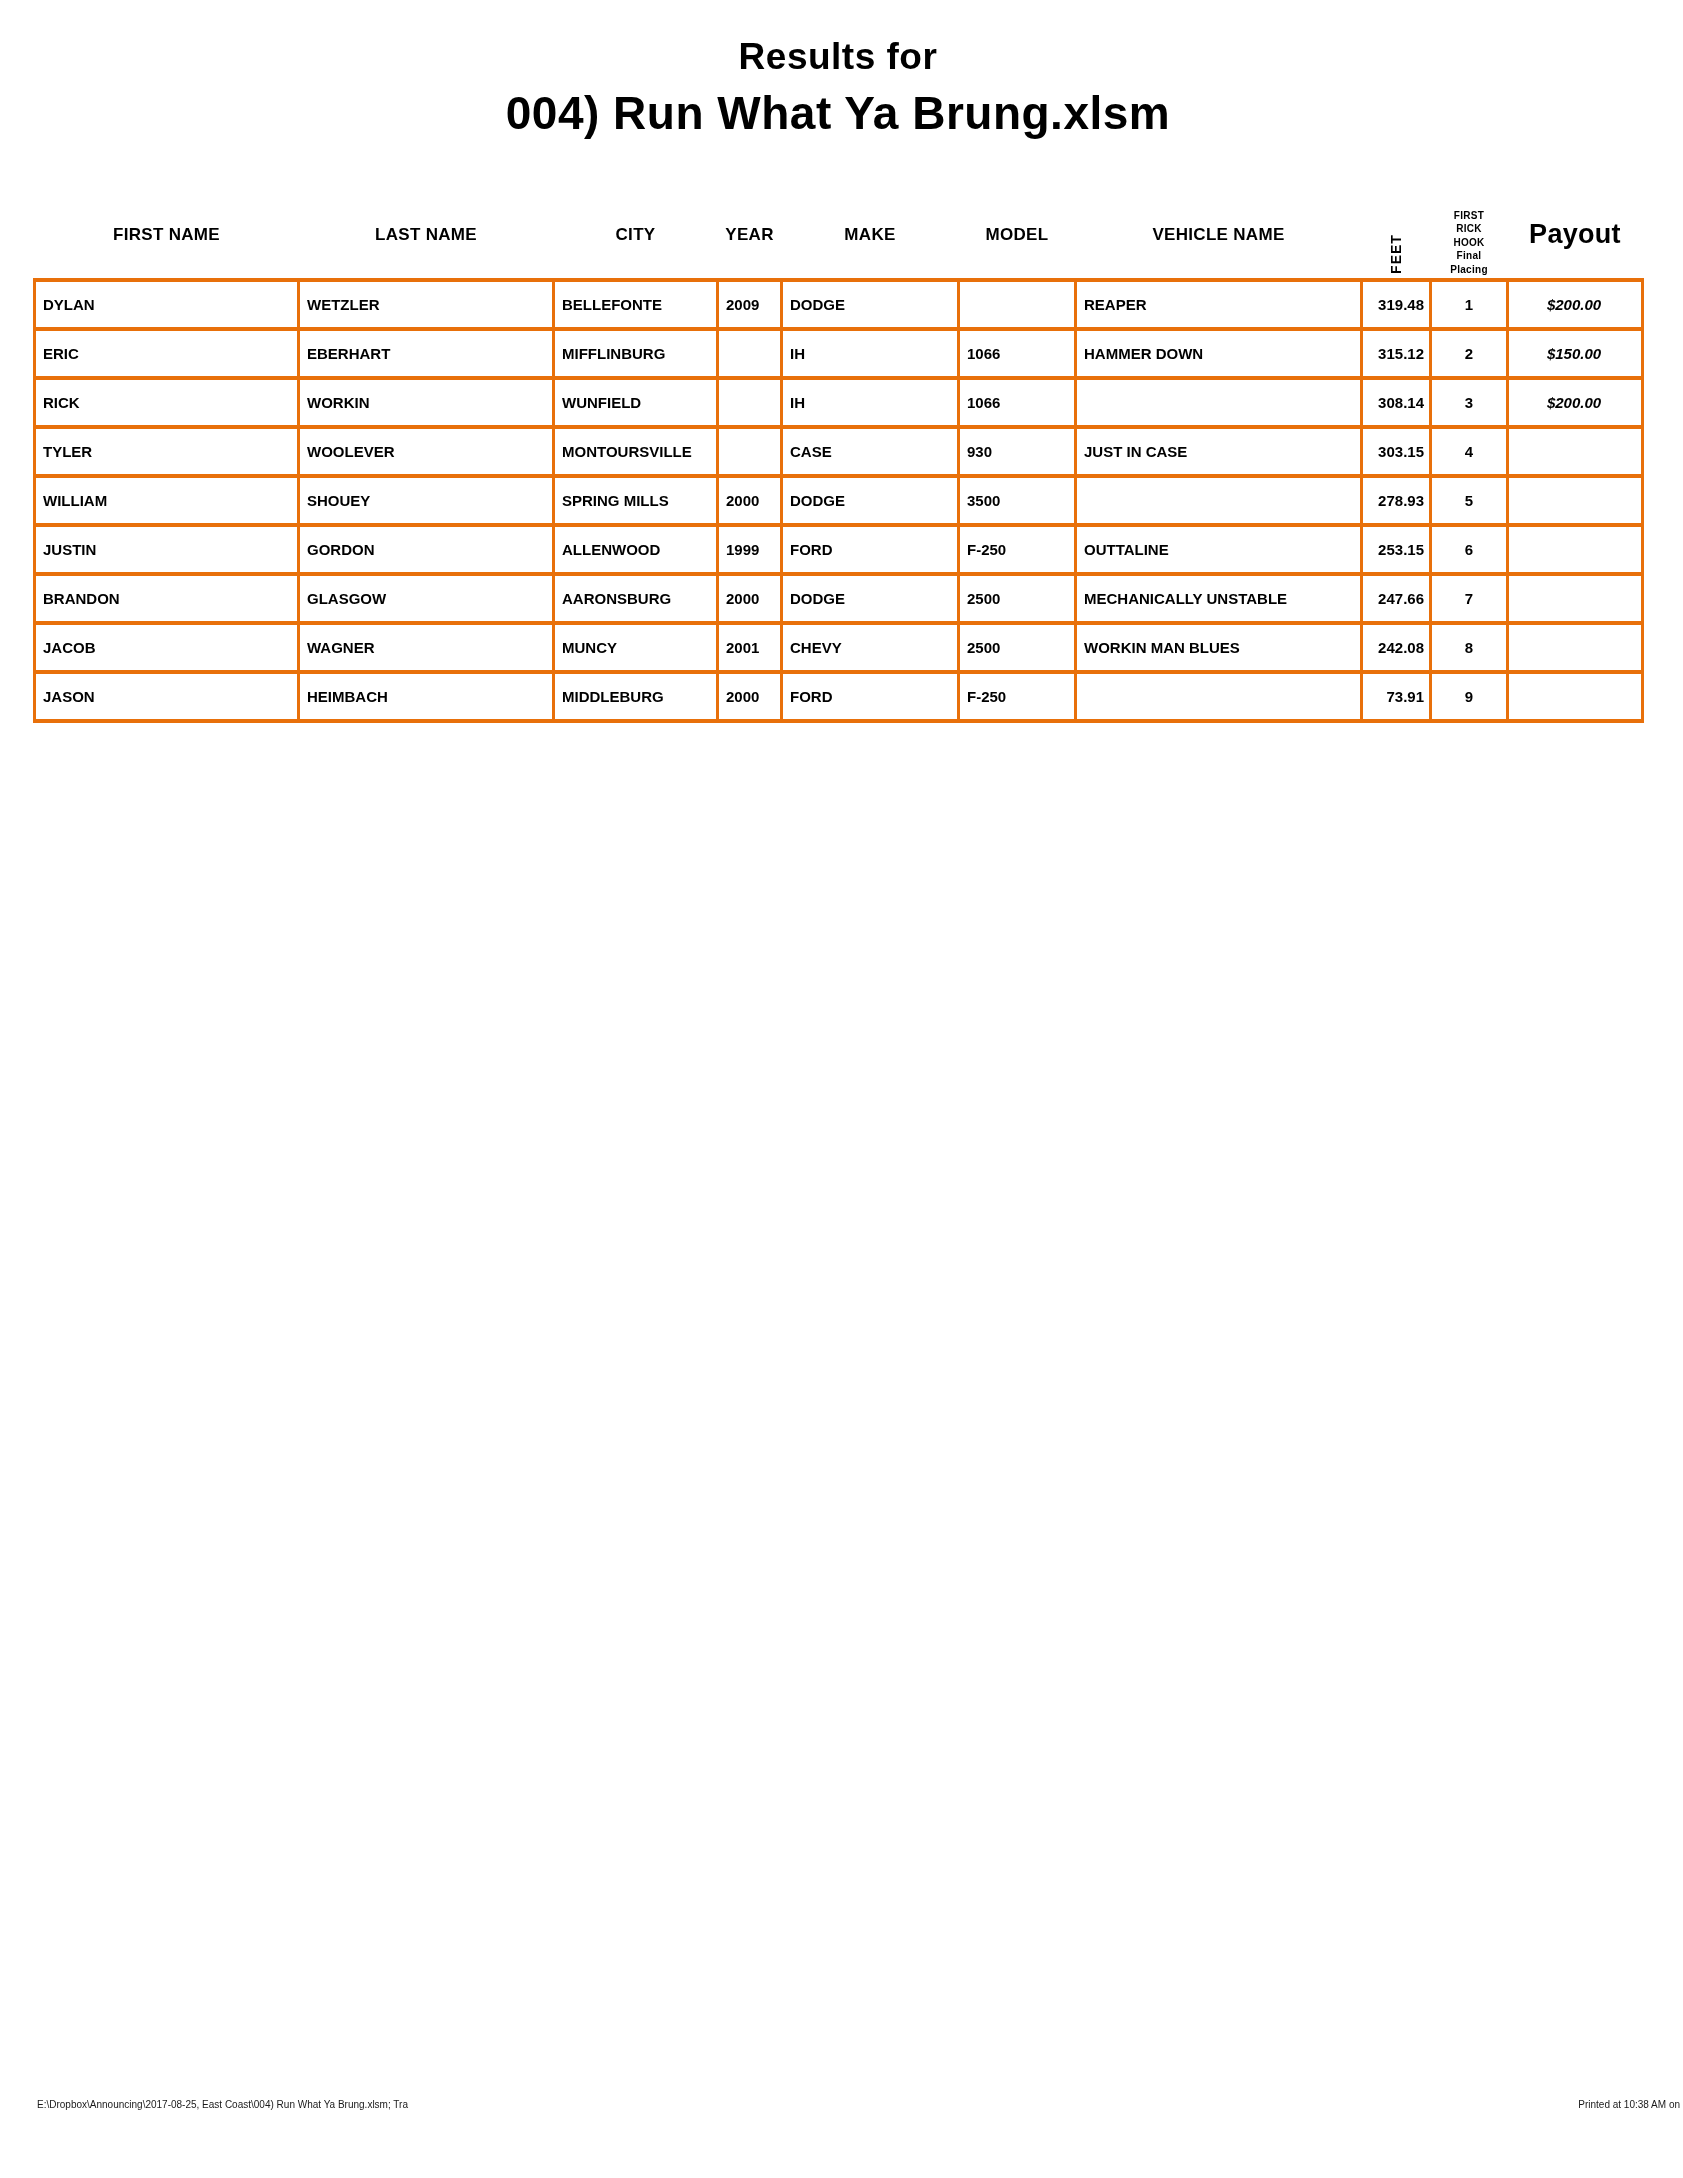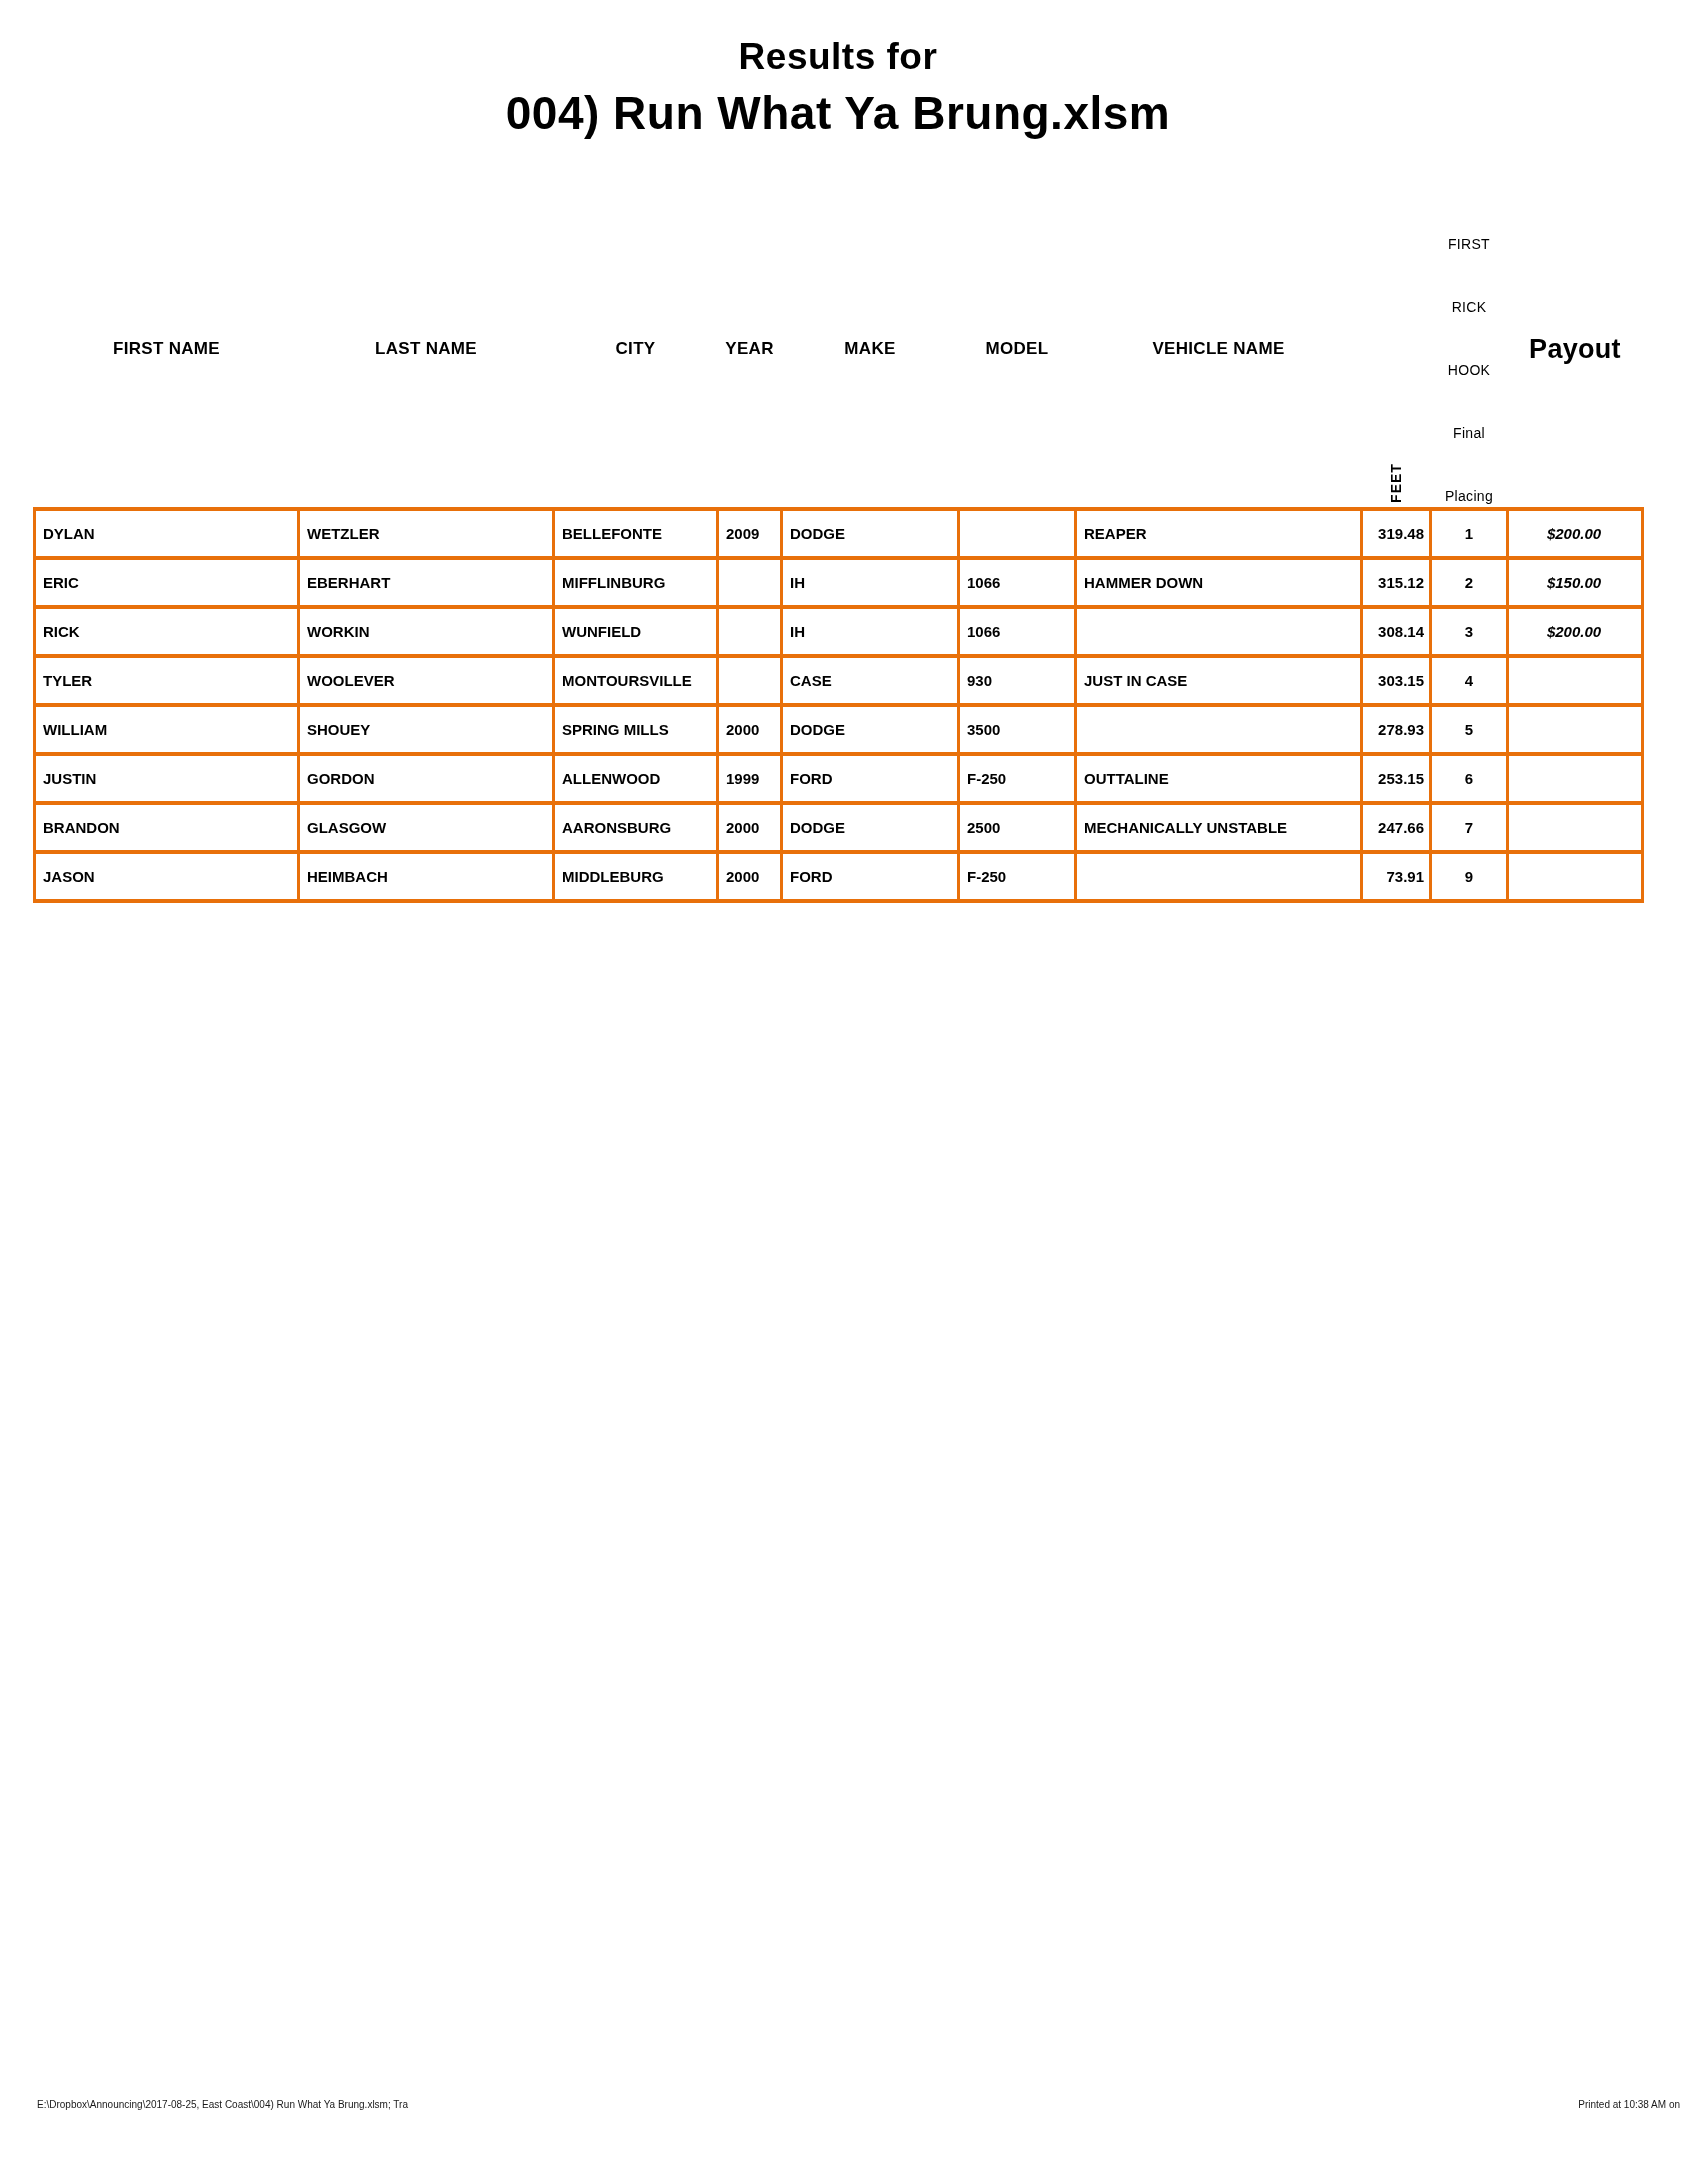--- a/index.html
+++ b/index.html
@@ -53,21 +53,21 @@
   th.th-feet { vertical-align: bottom; padding-bottom: 14px; }
   .feet-vert {
     display: inline-block;
     transform: rotate(-90deg);
     transform-origin: center;
     font-size: 14px;
     font-weight: bold;
     letter-spacing: 1px;
   }
   th.th-hook { vertical-align: bottom; padding-bottom: 2px; }
-  .hook-line { display: block; font-size: 14px; font-weight: normal; line-height: 1.35; margin-top: 44px; }
+  .hook-line { display: block; font-size: 10px; font-weight: bold; line-height: 1.35; }
   th.th-payout { font-size: 27px; font-weight: bold; vertical-align: middle; }
 
   tbody td {
     border: 3px solid #E8700A;
     border-top-width: 4px;
     border-bottom-width: 4px;
     height: 49px;
     padding: 0 7px;
     font-size: 15px;
     font-weight: bold;
@@ -213,20 +213,32 @@
         <td style="border-color: rgb(232, 112, 10);">AARONSBURG</td>
         <td style="border-color: rgb(232, 112, 10);">2000</td>
         <td style="border-color: rgb(232, 112, 10);">DODGE</td>
         <td style="border-color: rgb(232, 112, 10);">2500</td>
         <td style="border-color: rgb(232, 112, 10);">MECHANICALLY UNSTABLE</td>
         <td style="border-color: rgb(232, 112, 10);">247.66</td>
         <td style="border-color: rgb(232, 112, 10);">7</td>
         <td style="border-color: rgb(232, 112, 10);"></td>
       </tr>
       <tr>
+        <td style="border-color: rgb(232, 112, 10);">JACOB</td>
+        <td style="border-color: rgb(232, 112, 10);">WAGNER</td>
+        <td style="border-color: rgb(232, 112, 10);">MUNCY</td>
+        <td style="border-color: rgb(232, 112, 10);">2001</td>
+        <td style="border-color: rgb(232, 112, 10);">CHEVY</td>
+        <td style="border-color: rgb(232, 112, 10);">2500</td>
+        <td style="border-color: rgb(232, 112, 10);">WORKIN MAN BLUES</td>
+        <td style="border-color: rgb(232, 112, 10);">242.08</td>
+        <td style="border-color: rgb(232, 112, 10);">8</td>
+        <td style="border-color: rgb(232, 112, 10);"></td>
+      </tr>
+      <tr>
         <td style="border-color: rgb(232, 112, 10);">JASON</td>
         <td style="border-color: rgb(232, 112, 10);">HEIMBACH</td>
         <td style="border-color: rgb(232, 112, 10);">MIDDLEBURG</td>
         <td style="border-color: rgb(232, 112, 10);">2000</td>
         <td style="border-color: rgb(232, 112, 10);">FORD</td>
         <td style="border-color: rgb(232, 112, 10);">F-250</td>
         <td style="border-color: rgb(232, 112, 10);"></td>
         <td style="border-color: rgb(232, 112, 10);">73.91</td>
         <td style="border-color: rgb(232, 112, 10);">9</td>
         <td style="border-color: rgb(232, 112, 10);"></td>

